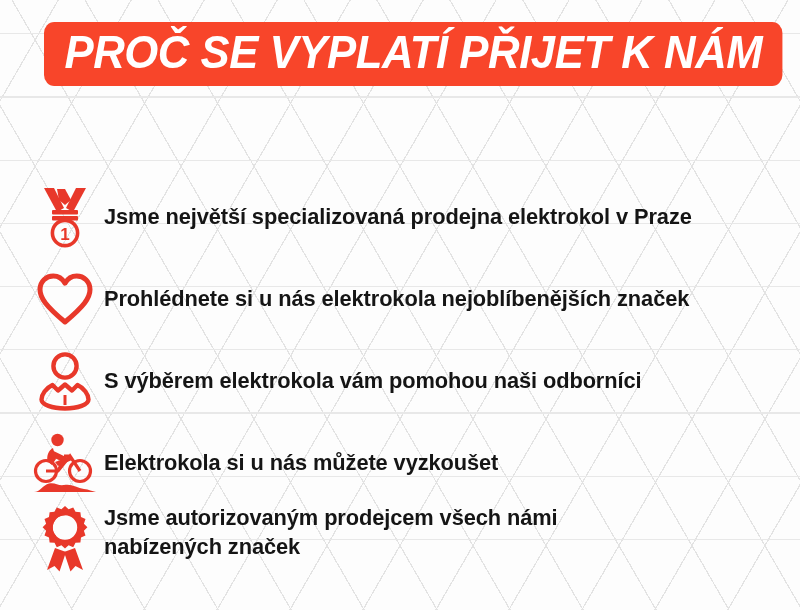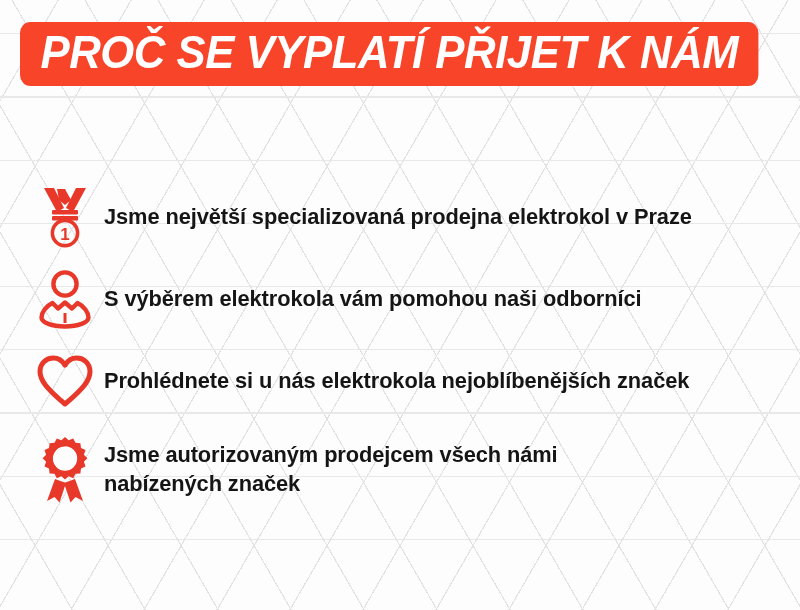--- a/index.html
+++ b/index.html
@@ -43,20 +43,21 @@
   
   .headline {
     position: absolute;
     left: 20px;
     top: 22px;
     width: 760px;
   }
   .headline-row {
     display: block;
     margin-bottom: 14px;
+    margin-left: 24px;
   }
   .headline-chip {
     display: inline-block;
     background: #f8452a;
     color: #ffffff;
     border-radius: 11px;
     padding: 5px 22px 10px 22px;
     font-family: "Liberation Sans Narrow", "Liberation Sans", sans-serif;
     font-weight: 700;
     font-style: italic;
@@ -93,21 +94,21 @@
     font-weight: 700;
     font-size: 22.5px;
     line-height: 1.28;
     color: #151515;
     letter-spacing: -0.1px;
     transform: scaleX(0.97);
     transform-origin: left center;
   }
   .benefit-row.tall {
     height: 96px;
-    align-items: center;
+    align-items: flex-start;
   }
   .benefit-text .second-line {
     display: block;
   }
 </style>
 </head>
 <body>
 
 <div class="poster">
 
@@ -135,42 +136,63 @@
           <text x="28" y="54" text-anchor="middle" font-family="Liberation Sans, sans-serif" font-size="17" font-weight="700" fill="#e8382a">1</text>
         </svg>
       </div>
       <div class="benefit-text">
         <span>Jsme největší specializovaná prodejna elektrokol v Praze</span>
       </div>
     </div>
 
     <div class="benefit-row">
       <div class="benefit-icon">
+        <svg width="58" height="54" viewBox="0 0 58 54" aria-hidden="true">
+          <path d="M29 50 C10 34 4 26 4 17.5 C4 9.5 10.2 4 17.3 4 C22.4 4 26.4 6.8 29 11.2 C31.6 6.8 35.6 4 40.7 4 C47.8 4 54 9.5 54 17.5 C54 26 48 34 29 50 Z" fill="none" stroke="#e8382a" stroke-width="5" stroke-linejoin="round"></path>
+        </svg>
+      </div>
+      <div class="benefit-text">
+        <span>Prohlédnete si u nás elektrokola nejoblíbenějších značek</span>
+      </div>
+    </div>
+
+    <div class="benefit-row">
+      <div class="benefit-icon">
         <svg width="58" height="60" viewBox="0 0 58 60" aria-hidden="true">
           <circle cx="29" cy="15" r="11.6" fill="none" stroke="#e8382a" stroke-width="4.4"></circle>
           <path d="M29 33.5 L22 39.5 L16.5 34 C10 37 5.5 43.5 5.5 48.5 C5.5 53.5 16 57.5 29 57.5 C42 57.5 52.5 53.5 52.5 48.5 C52.5 43.5 48 37 41.5 34 L36 39.5 Z" fill="none" stroke="#e8382a" stroke-width="4.4" stroke-linejoin="round"></path>
           <line x1="29" y1="44" x2="29" y2="54" stroke="#e8382a" stroke-width="3"></line>
         </svg>
       </div>
       <div class="benefit-text">
         <span>S výběrem elektrokola vám pomohou naši odborníci</span>
       </div>
     </div>
 
     <div class="benefit-row">
       <div class="benefit-icon">
-        <svg width="58" height="54" viewBox="0 0 58 54" aria-hidden="true">
-          <path d="M29 50 C10 34 4 26 4 17.5 C4 9.5 10.2 4 17.3 4 C22.4 4 26.4 6.8 29 11.2 C31.6 6.8 35.6 4 40.7 4 C47.8 4 54 9.5 54 17.5 C54 26 48 34 29 50 Z" fill="none" stroke="#e8382a" stroke-width="5" stroke-linejoin="round"></path>
-        </svg>
-      </div>
-      <div class="benefit-text">
-        <span>Prohlédnete si u nás elektrokola nejoblíbenějších značek</span>
-      </div>
-    </div>
-
+        <svg width="66" height="62" viewBox="0 0 66 62" aria-hidden="true">
+          <g fill="#e8382a">
+            <circle cx="25.5" cy="8" r="6.2"></circle>
+            <path d="M21 16 C16.5 18 14.5 24 15.5 29.5 L20 33 L24 27 L22 20 Z"></path>
+            <path d="M20.5 18.5 L35 25.5 L33 30.5 L18.5 24.5 Z"></path>
+            <path d="M23 30 L38 24.5 L40 28 L26 34 Z"></path>
+          </g>
+          <g fill="none" stroke="#e8382a" stroke-width="3.2">
+            <circle cx="14" cy="39" r="10.5"></circle>
+            <circle cx="48" cy="39" r="10.5"></circle>
+            <path d="M14 39 L26 39 L38 24 L48 39 M26 39 L33 25 M38 24 L32 24"></path>
+          </g>
+          <path d="M2 60 C8 60 11 53 17 51.5 C23 50 26 54 32 53 C40 51.5 45 56 52 57 C57 57.7 60 59 64 60 Z" fill="#e8382a"></path>
+        </svg>
+      </div>
+      <div class="benefit-text">
+        <span>Elektrokola si u nás můžete vyzkoušet</span>
+      </div>
+    </div>
 
     <div class="benefit-row tall">
       <div class="benefit-icon">
         <svg width="60" height="70" viewBox="0 0 60 70" aria-hidden="true">
           <g fill="#e8382a">
             <path d="M20 44 L12 66 L19.5 62 L24.5 67.5 L31 48 Z"></path>
             <path d="M40 44 L48 66 L40.5 62 L35.5 67.5 L29 48 Z"></path>
             <path d="M30 2
                      l3.6 3.3 4.6-1.9 2.3 4.4 4.9 0.4 0.6 4.9 4.5 2 -1.6 4.7 3.5 3.5 -3.5 3.5 1.6 4.7 -4.5 2 -0.6 4.9 -4.9 0.4 -2.3 4.4 -4.6-1.9 -3.6 3.3 -3.6-3.3 -4.6 1.9 -2.3-4.4 -4.9-0.4 -0.6-4.9 -4.5-2 1.6-4.7 -3.5-3.5 3.5-3.5 -1.6-4.7 4.5-2 0.6-4.9 4.9-0.4 2.3-4.4 4.6 1.9 Z"></path>
           </g>

